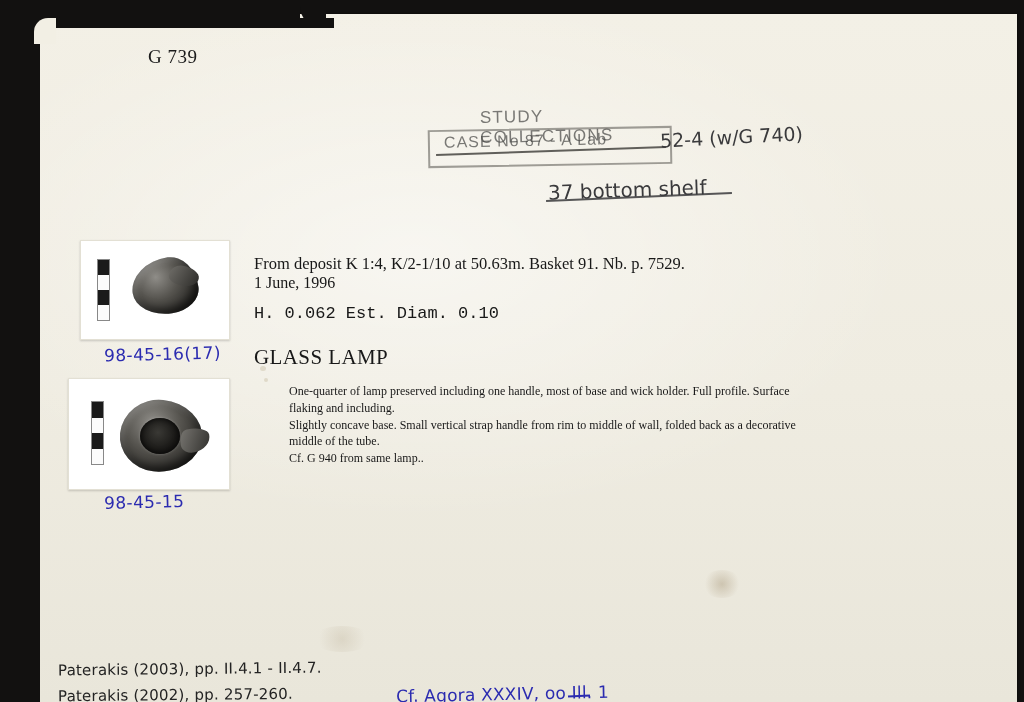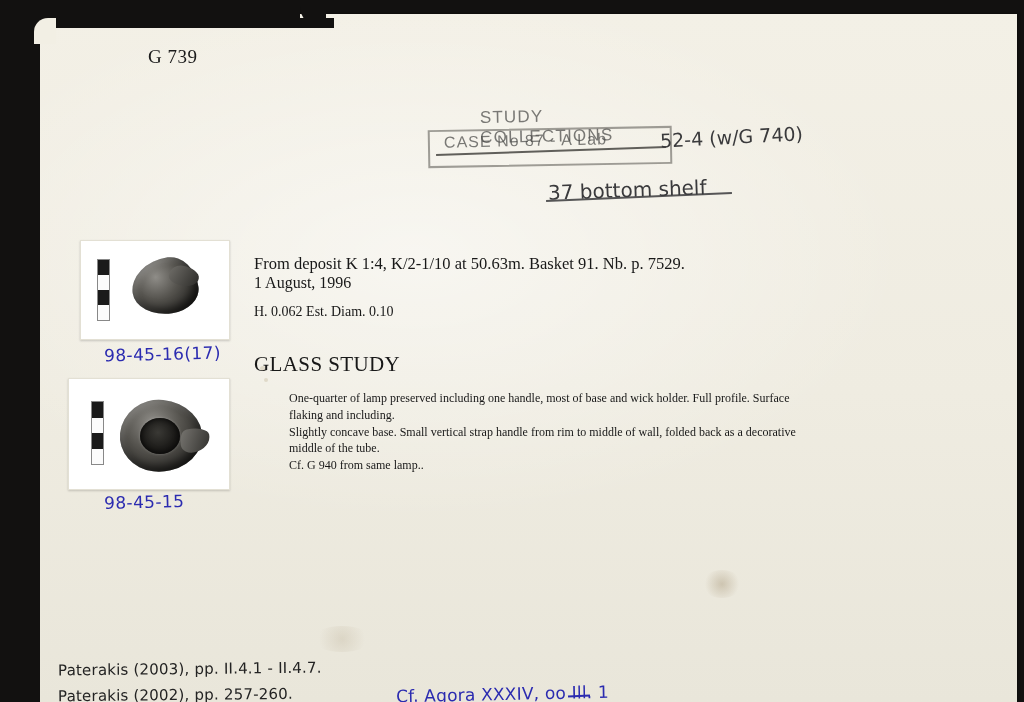--- a/index.html
+++ b/index.html
@@ -231,22 +231,23 @@
     margin-bottom: 12px;
   }
   .t-deposit {
     font-size: 16.5px;
   }
   .t-date {
     font-size: 16px;
     margin-bottom: 12px;
   }
   .t-dims {
-    font-size: 14px;
-    margin-bottom: 32px;
+    font-size: 17px;
+    margin-bottom: 22px;
+    font-family: Liberation Mono, monospace;
   }
   .t-title {
     font-size: 21px;
     letter-spacing: .4px;
     margin-bottom: 14px;
   }
   .t-body {
     font-size: 12px;
     line-height: 1.32;
     margin-left: 35px;
@@ -327,23 +328,23 @@
           <div class="sb-light"></div>
       </div>
     </div>
     <div class="sherd" id="sherd-2"></div>
     <div id="sherd-2-inner"></div>
     <div id="sherd-2-tail"></div>
     <div class="photo-caption" id="cap-2">98-45-15</div>
 
     <div id="main-text">
       <div class="t-deposit">From deposit K 1:4, K/2-1/10 at 50.63m.  Basket 91.  Nb. p. 7529.</div>
-      <div class="t-date">1 August, 1996</div>
+      <div class="t-date">1 June, 1996</div>
       <div class="t-dims">H.  0.062     Est. Diam.  0.10</div>
-      <div class="t-title">GLASS STUDY</div>
+      <div class="t-title">GLASS LAMP</div>
       <div class="t-body">
         <p>One-quarter of lamp preserved including one handle, most of base and wick holder.  Full profile.  Surface</p>
         <p>flaking and including.</p>
         <p>Slightly concave base.  Small vertical strap handle from rim to middle of wall, folded back as a decorative</p>
         <p>middle of the tube.</p>
         <p>Cf. G 940 from same lamp..</p>
       </div>
     </div>
 
     <div class="ref-line" id="ref-1">Paterakis (2003), pp. II.4.1 - II.4.7.</div>

